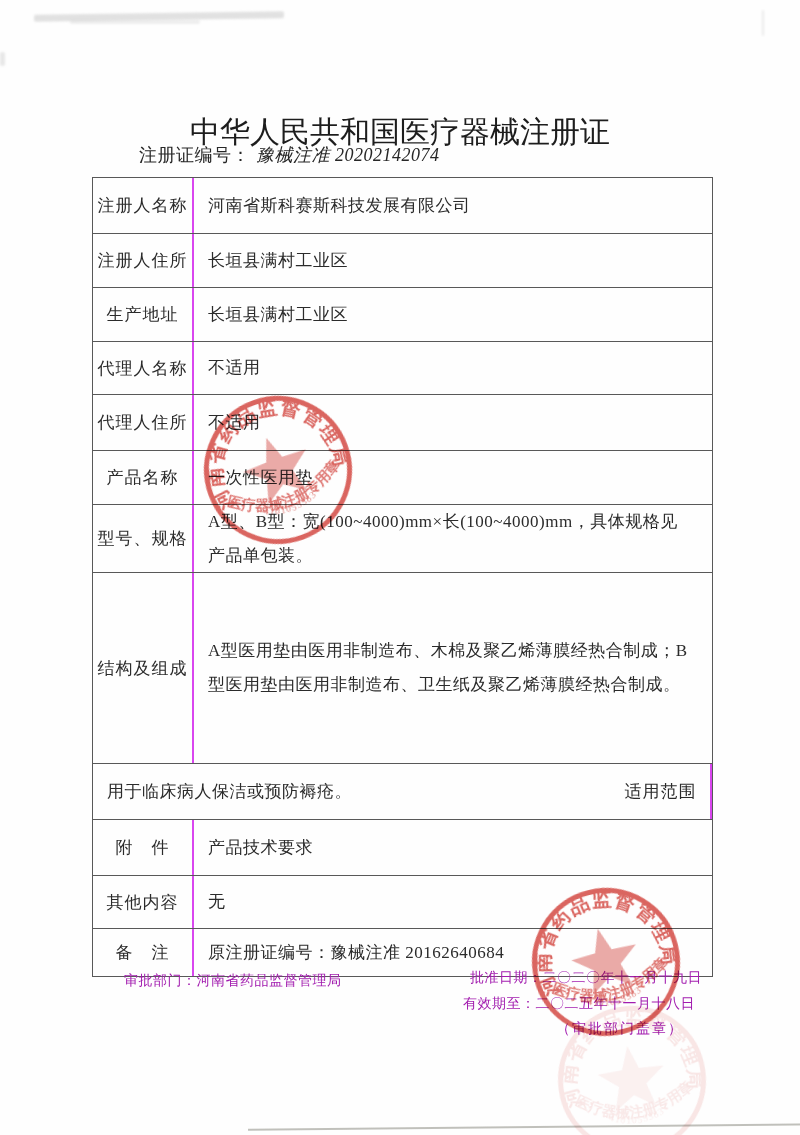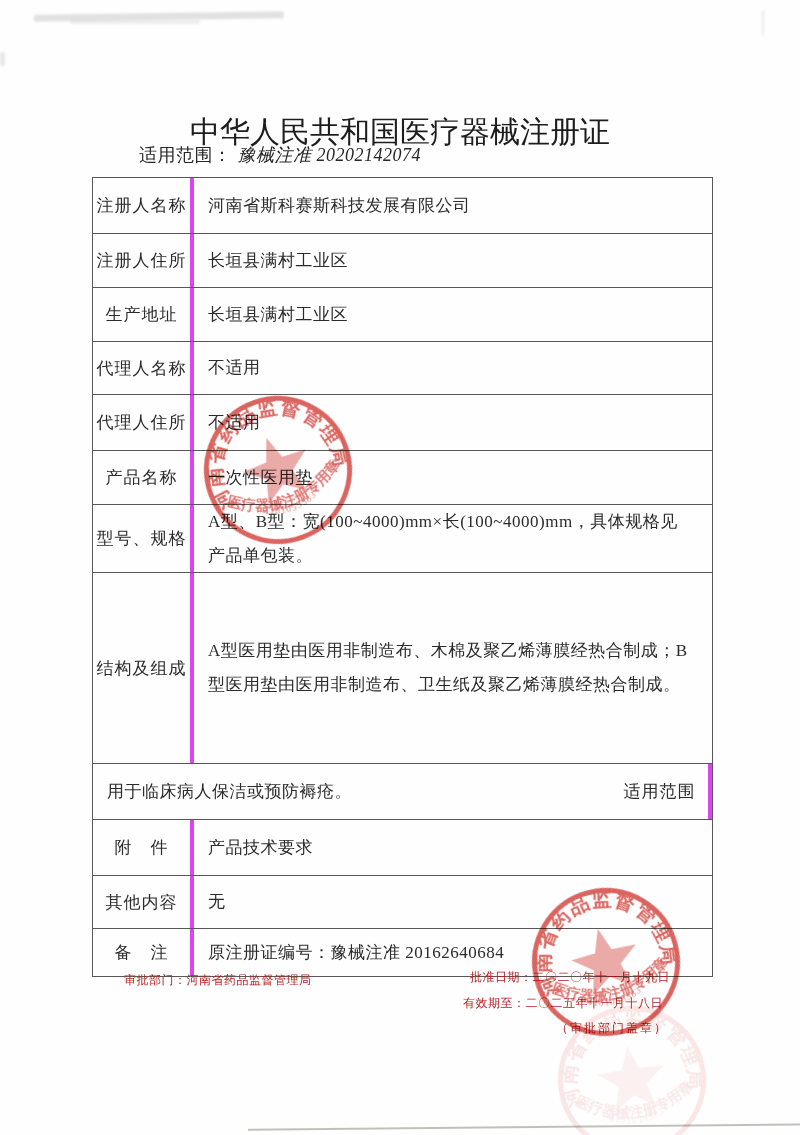--- a/index.html
+++ b/index.html
@@ -20,26 +20,26 @@
   
   .title{position:absolute;top:92px;left:0;width:100%;text-align:center;
     font-size:30px;font-weight:400;letter-spacing:0;color:#1d1d1d;}
   .regline{position:absolute;top:143px;left:139px;font-size:18px;color:#272727;letter-spacing:.5px;}
   .regline .val{margin-left:6px;font-style:italic;}
   
   .cert-table{position:absolute;left:92px;top:177px;width:621px;border:1px solid #585858;box-sizing:border-box;}
   .row{display:flex;border-bottom:1px solid #585858;}
   .row:last-child{border-bottom:none;}
   .cell{box-sizing:border-box;font-size:17px;color:#2b2b2b;}
-  .cell.label{width:101px;border-right:4px solid #d946ef;display:flex;align-items:center;
+  .cell.label{width:101px;border-right:2px solid #d946ef;display:flex;align-items:center;
     justify-content:center;text-align:center;letter-spacing:1px;flex:none;}
   .cell.value{flex:1;display:flex;align-items:center;padding:4px 10px 4px 14px;
     line-height:34px;white-space:pre-line;letter-spacing:.5px;}
   
-  .foot{position:absolute;font-size:12px;color:#b91c1c;letter-spacing:.5px;}
+  .foot{position:absolute;font-size:14px;color:#a21caf;letter-spacing:.5px;}
   .f-dept{left:124px;top:972px;}
   .f-date{left:470px;top:969px;}
   .f-valid{left:463px;top:995px;}
   .f-sealnote{left:556px;top:1020px;letter-spacing:2px;}
   
   .stamp{position:absolute;width:152px;height:152px;mix-blend-mode:multiply;
     opacity:.88;filter:blur(.3px);}
   .stamp svg{display:block;width:100%;height:100%;}
   .stampA{left:202px;top:394px;transform:rotate(-20deg);}
   .stampB{left:530px;top:886px;transform:rotate(-14deg);}
@@ -53,21 +53,21 @@
 
   <div class="smudge sm1"></div>
   <div class="smudge sm2"></div>
   <div class="smudge sm3"></div>
   <div class="smudge sm4"></div>
   <div class="bottom-edge"></div>
 
   <h1 class="title">中华人民共和国医疗器械注册证</h1>
 
   <div class="regline">
-    <span>适用范围：</span><span class="val">豫械注准 20202142074</span>
+    <span>注册证编号：</span><span class="val">豫械注准 20202142074</span>
   </div>
 
   <div class="cert-table">
     <div class="row" style="height:55px">
       <div class="cell label">注册人名称</div>
       <div class="cell value">河南省斯科赛斯科技发展有限公司</div>
     </div>
     <div class="row" style="height:53px">
       <div class="cell label">注册人住所</div>
       <div class="cell value">长垣县满村工业区</div>

